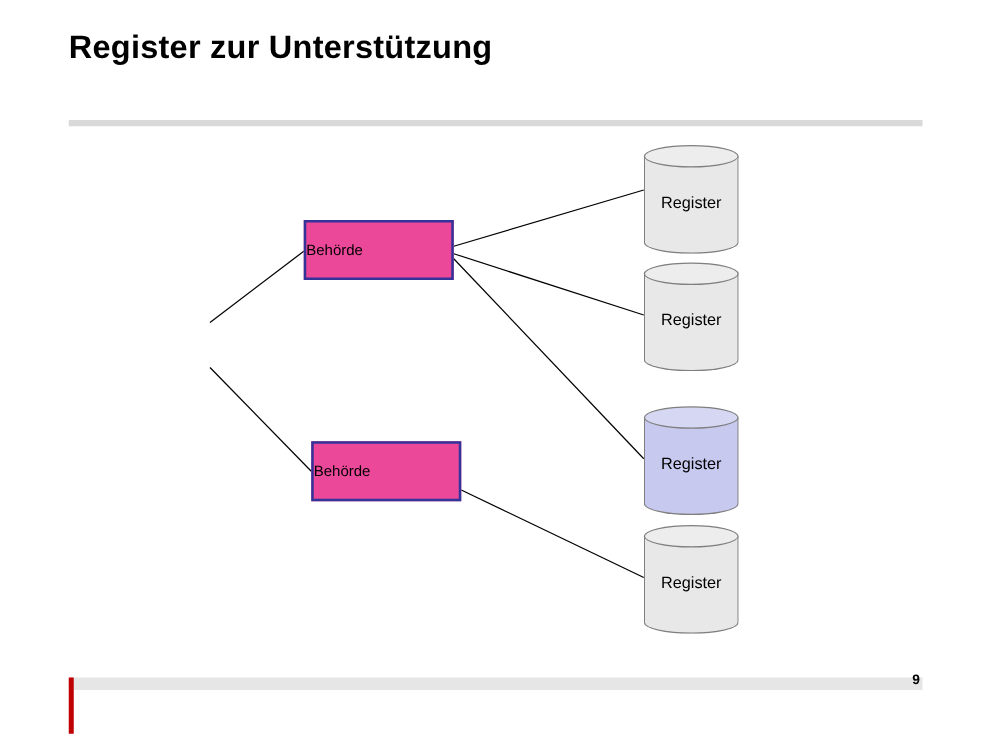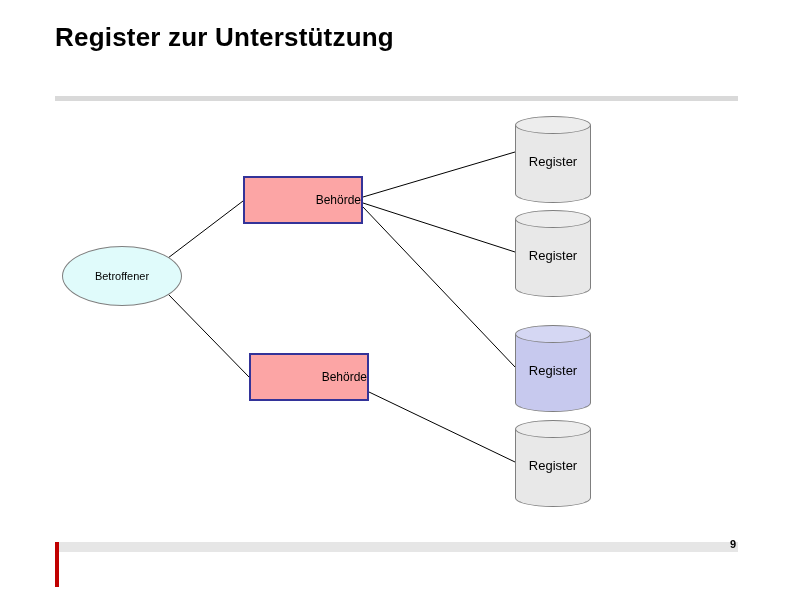--- a/index.html
+++ b/index.html
@@ -76,24 +76,24 @@
     position: absolute;
     left: 0;
     top: 0;
     width: 794px;
     height: 595px;
   }
   .node-box {
     position: absolute;
     box-sizing: border-box;
     border: 2px solid #333399;
-    background: #fca5a5;
+    background: #ec4899;
     display: flex;
     align-items: center;
-    justify-content: flex-end;
+    justify-content: flex-start;
     font-size: 12px;
     color: #000000;
   }
   .node-ellipse {
     position: absolute;
     box-sizing: border-box;
     border: 1px solid #7f7f7f;
     background: #e0fbfb;
     border-radius: 50%;
     display: flex;
@@ -166,23 +166,20 @@
 
       <line x1="363" y1="197" x2="515" y2="152" stroke="#000000" stroke-width="1"></line>
 
       <line x1="363" y1="203" x2="515" y2="252" stroke="#000000" stroke-width="1"></line>
 
       <line x1="363" y1="207" x2="515" y2="367" stroke="#000000" stroke-width="1"></line>
 
       <line x1="369" y1="392" x2="515" y2="462" stroke="#000000" stroke-width="1"></line>
     </svg>
 
-    <div class="node-ellipse" style="left:62px; top:246px; width:120px; height:60px;">
-      <span>Betroffener</span>
-    </div>
 
     <div class="node-box" style="left:243px; top:176px; width:120px; height:48px;">
       <span>Behörde</span>
     </div>
 
     <div class="node-box" style="left:249px; top:353px; width:120px; height:48px;">
       <span>Behörde</span>
     </div>
 
     <div class="cylinder" style="left:515px; top:116px;">

